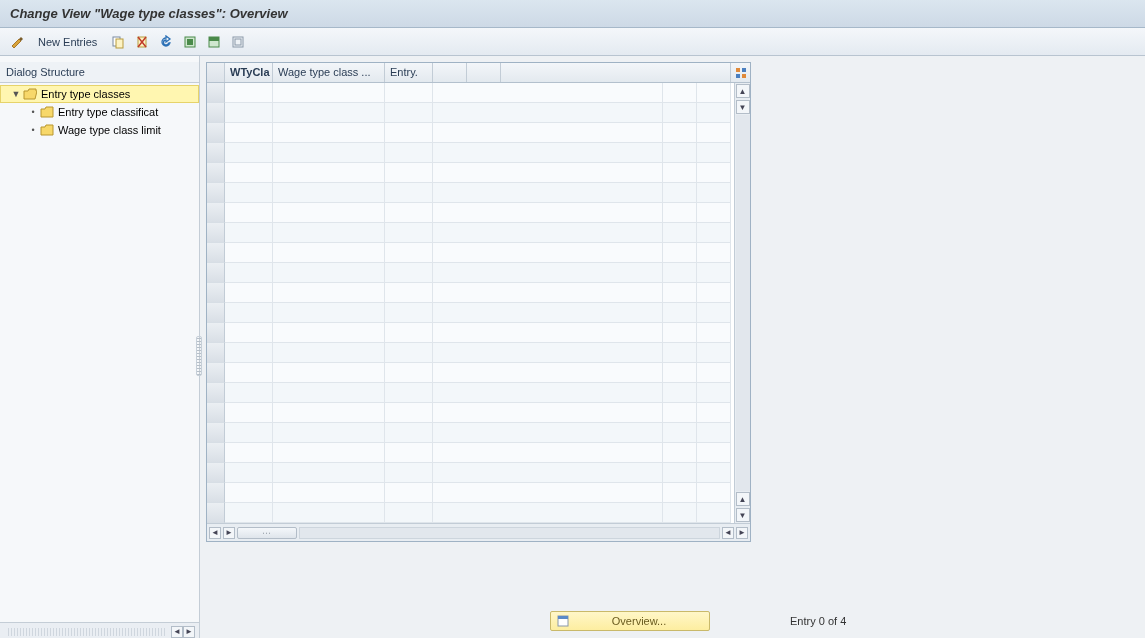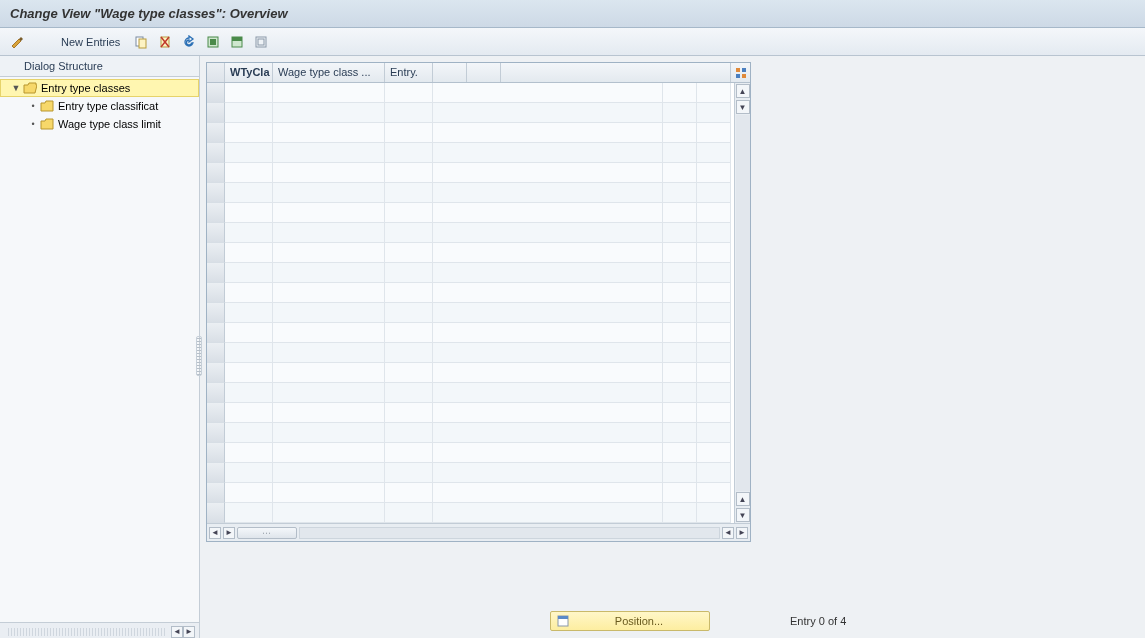--- a/index.html
+++ b/index.html
@@ -38,21 +38,20 @@
     display: flex;
     align-items: center;
     justify-content: center;
     cursor: pointer;
     border-radius: 2px;
   }
   .tb-text-btn {
     padding: 2px 6px;
     cursor: pointer;
     color: #2a3d55;
-    margin-left: 23px;
   }
   .watermark {
     position: absolute;
     left: 275px;
     top: 2px;
     font-size: 18px;
     font-weight: bold;
     color: #e8a06a;
     opacity: 0.75;
     letter-spacing: 0.5px;
@@ -64,24 +63,25 @@
     background: #eef1f4;
   }
   .sidebar {
     width: 200px;
     border-right: 1px solid #c4cdd6;
     background: #f6f8fa;
     display: flex;
     flex-direction: column;
   }
   .sidebar-header {
-    padding: 4px 24px;
+    padding: 4px 6px;
     border-bottom: 1px solid #c4cdd6;
     color: #2a3d55;
     background: #eef2f6;
+    margin-top: 6px;
   }
   .tree {
     flex: 1;
     overflow: hidden;
     padding: 2px 0;
   }
   .tree-row {
     display: flex;
     align-items: center;
     height: 18px;
@@ -599,19 +599,19 @@
         <div class="nav-btn">►</div>
       </div>
     </div>
 
     <div class="bottom-bar">
       <div class="pos-btn">
         <svg width="12" height="12">
             <rect x="1" y="1" width="10" height="10" fill="#fff" stroke="#8a98a8"></rect>
             <rect x="1" y="1" width="10" height="3" fill="#5a8ac8"></rect>
           </svg>
-        <span class="lbl">Position...</span>
+        <span class="lbl">Overview...</span>
       </div>
       <span class="entry-text">Entry 0 of 4</span>
     </div>
 
   </div>
 </div>
 
 </body></html>

